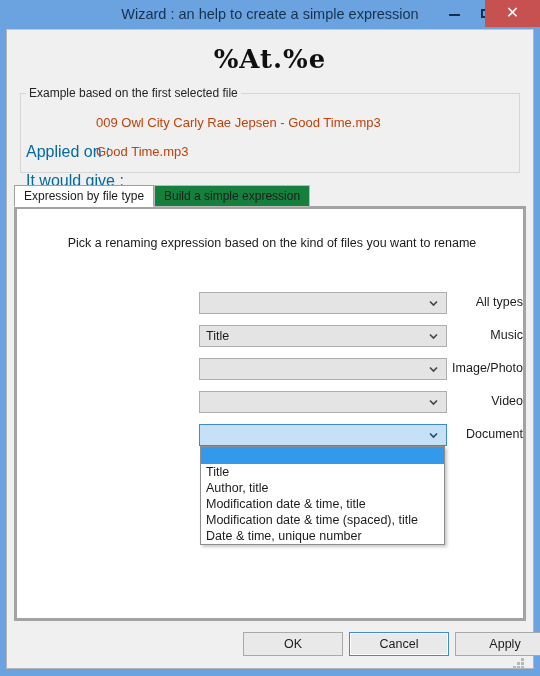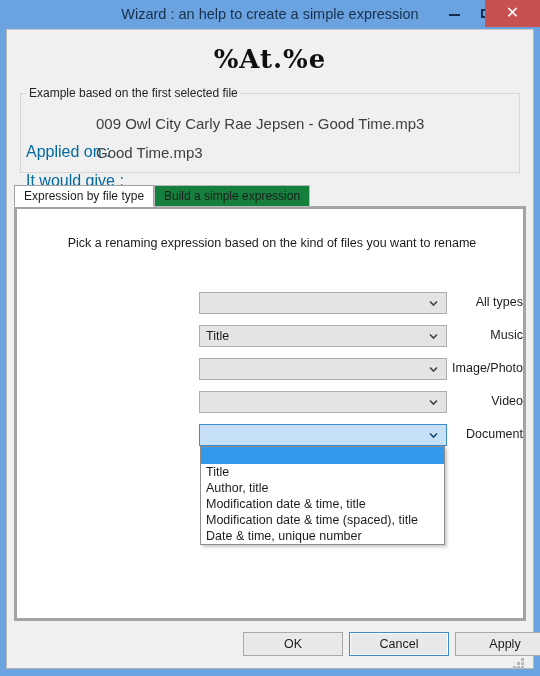--- a/index.html
+++ b/index.html
@@ -130,22 +130,22 @@
   }
   .ex-row-label {
     position: absolute;
     font-size: 16px;
     color: #0369a1;
     white-space: nowrap;
     margin-top: 28px;
   }
   .ex-row-value {
     position: absolute;
-    font-size: 15px;
-    color: #404040;
+    font-size: 13px;
+    color: #c2410c;
     white-space: nowrap;
     text-align: right;
   }
   #ex-applied-label { left: 19px; top: 85px; }
   #ex-applied-value { left: 89px; top: 85px; }
   #ex-give-label { left: 19px; top: 114px; }
   #ex-give-value { left: 89px; top: 114px; }
 
   
   #tabstrip {

